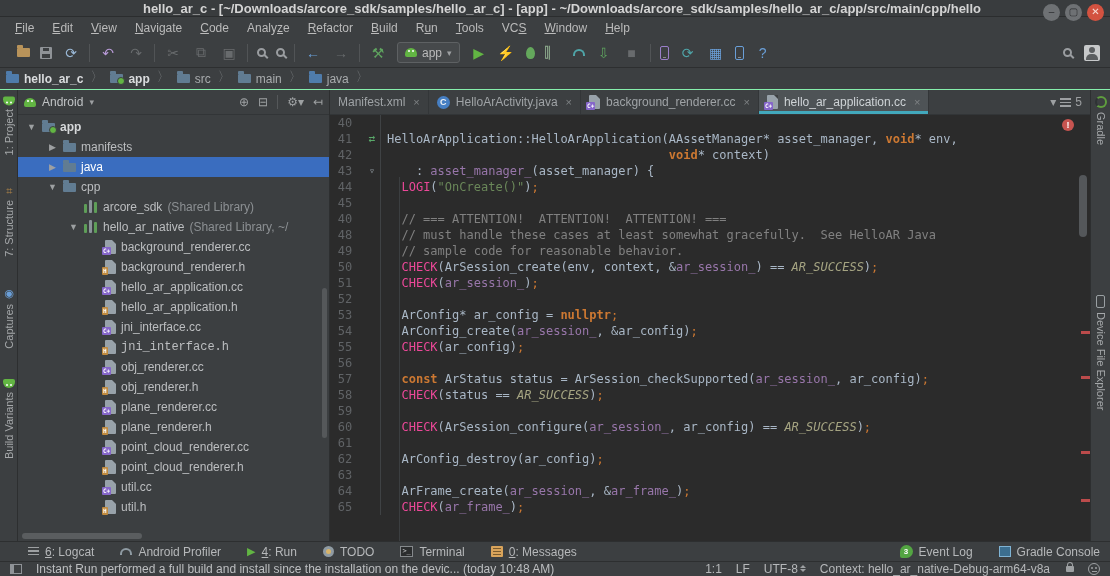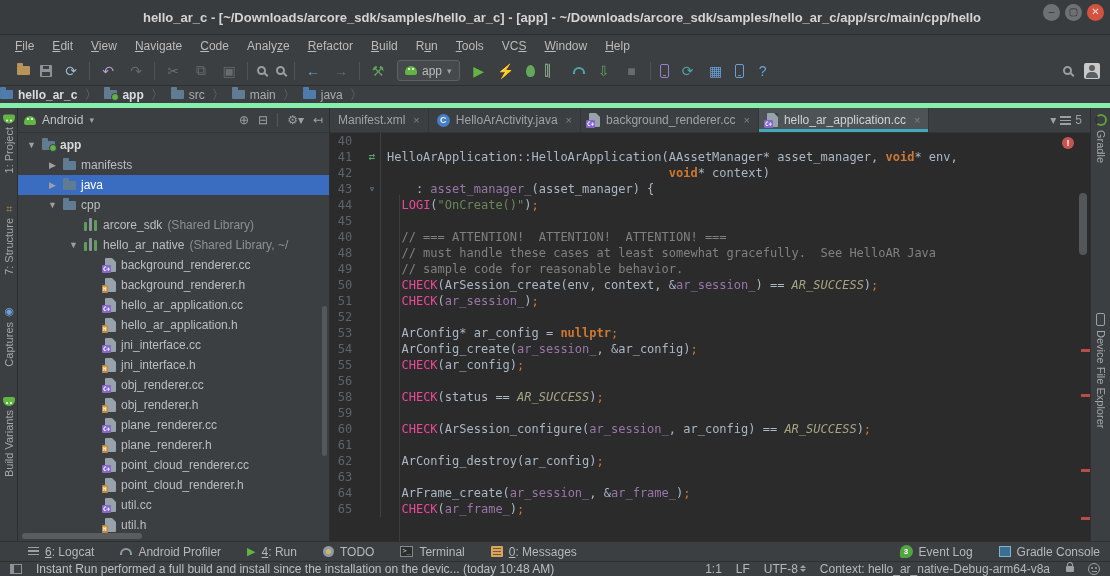--- a/index.html
+++ b/index.html
@@ -3,21 +3,21 @@
 <meta charset="utf-8">
 <style>
   * { margin:0; padding:0; box-sizing:border-box; }
   html,body { background:#202020; }
   #app {
     position:relative; width:1110px; height:576px; overflow:hidden;
     font-family:"Liberation Sans", sans-serif; font-size:12px; color:#bbbbbb;
     background:#3c3f41; display:flex; flex-direction:column;
   }
   
-  #titlebar { height:35px; background:#393c3e; border-bottom:1px solid #2b2d2e;
+  #titlebar { height:17px; background:#393c3e; border-bottom:1px solid #2b2d2e;
     display:flex; align-items:center; position:relative; }
   #title-text { flex:1; text-align:center; font-weight:bold; font-size:13px; color:#d4d4d4;
     white-space:nowrap; overflow:hidden; padding-left:14px; }
   #win-controls { position:absolute; right:6px; top:4px; display:flex; gap:5px; }
   .winbtn { width:17px; height:17px; border-radius:50%; background:#6e7174; color:#2c2e30;
     font-size:10px; line-height:16px; text-align:center; cursor:pointer; }
   .winbtn.close { background:#d35240; color:#f6dcd5; }
   
   #menubar { height:21px; background:#3c3f41; display:flex; align-items:center; padding-left:6px; }
   .menu-item { padding:2px 9px; color:#bbbbbb; cursor:default; }
@@ -31,22 +31,22 @@
     font-size:14px; color:#afb1b3; cursor:pointer; }
   .tico.dis { color:#686b6d; }
   #runcfg { display:flex; align-items:center; gap:5px; background:#46494b; border:1px solid #5e6163;
     border-radius:3px; height:21px; padding:0 7px; cursor:pointer; }
   #runcfg .caret { font-size:9px; color:#9da0a2; }
   #toolbar-right { margin-left:auto; display:flex; align-items:center; gap:12px; padding-right:10px; }
   .avatar { width:16px; height:16px; background:#c7c9ca; border-radius:2px; position:relative; }
   .avatar::before { content:''; position:absolute; top:2px; left:5px; width:6px; height:6px; border-radius:50%; background:#5b5e60; }
   .avatar::after { content:''; position:absolute; bottom:1px; left:2px; width:12px; height:6px; border-radius:5px 5px 0 0; background:#5b5e60; }
   
-  #navbar { height:22px; background:#3c3f41; border-bottom:5px solid #86efac;
-    display:flex; align-items:center; padding-left:0; }
+  #navbar { height:22px; background:#3c3f41; border-bottom:1px solid #86efac;
+    display:flex; padding-left:6px; }
   .crumb { display:flex; align-items:center; gap:5px; cursor:pointer; }
   .crumb .lbl { color:#a9acae; }
   .crumb.bold .lbl { color:#dadcde; font-weight:bold; }
   .crumb-sep { color:#6f7375; margin:0 7px; font-size:13px; }
   
   .fold { position:relative; width:13px; height:9px; border-radius:1px; background:#617c92; display:inline-block; }
   .fold::before { content:''; position:absolute; top:-3px; left:0; width:6px; height:3px;
     border-radius:1px 1px 0 0; background:inherit; }
   .fold.blue { background:#4f7cab; }
   .fold.gold { background:#b8935a; }
@@ -377,21 +377,21 @@
           <div class="trow" style="padding-left: 71px;">
             <span class="arrow"></span>
             <span class="file h" data-b="H"></span>
             <span>hello_ar_application.h</span>
           </div>
           <div class="trow" style="padding-left: 71px;">
             <span class="arrow"></span>
             <span class="file" data-b="C+"></span>
             <span>jni_interface.cc</span>
           </div>
-          <div class="trow" style="padding-left: 71px;">
+          <div class="trow" style="padding-left: 71px; font-family: Liberation Mono, monospace;">
             <span class="arrow"></span>
             <span class="file h" data-b="H"></span>
             <span>jni_interface.h</span>
           </div>
           <div class="trow" style="padding-left: 71px;">
             <span class="arrow"></span>
             <span class="file" data-b="C+"></span>
             <span>obj_renderer.cc</span>
           </div>
           <div class="trow" style="padding-left: 71px;">
@@ -473,20 +473,21 @@
             <div class="cl"><span class="ln">40</span><span class="gmark"></span><span class="ct"><span class="tok-c">  // === ATTENTION!  ATTENTION!  ATTENTION! ===</span></span></div>
             <div class="cl"><span class="ln">48</span><span class="gmark"></span><span class="ct"><span class="tok-c">  // must handle these cases at least somewhat gracefully.  See HelloAR Java</span></span></div>
             <div class="cl"><span class="ln">49</span><span class="gmark"></span><span class="ct"><span class="tok-c">  // sample code for reasonable behavior.</span></span></div>
             <div class="cl"><span class="ln">50</span><span class="gmark"></span><span class="ct"><span class="tok-d">  </span><span class="tok-m">CHECK</span><span class="tok-d">(ArSession_create(env, context, &amp;</span><span class="tok-f">ar_session_</span><span class="tok-d">) == </span><span class="tok-e">AR_SUCCESS</span><span class="tok-d">)</span><span class="tok-o">;</span></span></div>
             <div class="cl"><span class="ln">51</span><span class="gmark"></span><span class="ct"><span class="tok-d">  </span><span class="tok-m">CHECK</span><span class="tok-d">(</span><span class="tok-f">ar_session_</span><span class="tok-d">)</span><span class="tok-o">;</span></span></div>
             <div class="cl"><span class="ln">52</span><span class="gmark"></span><span class="ct"></span></div>
             <div class="cl"><span class="ln">53</span><span class="gmark"></span><span class="ct"><span class="tok-d">  ArConfig* ar_config = </span><span class="tok-k">nullptr</span><span class="tok-o">;</span></span></div>
             <div class="cl"><span class="ln">54</span><span class="gmark"></span><span class="ct"><span class="tok-d">  ArConfig_create(</span><span class="tok-f">ar_session_</span><span class="tok-d">, &amp;ar_config)</span><span class="tok-o">;</span></span></div>
             <div class="cl"><span class="ln">55</span><span class="gmark"></span><span class="ct"><span class="tok-d">  </span><span class="tok-m">CHECK</span><span class="tok-d">(ar_config)</span><span class="tok-o">;</span></span></div>
             <div class="cl"><span class="ln">56</span><span class="gmark"></span><span class="ct"></span></div>
+            <div class="cl"><span class="ln">57</span><span class="gmark"></span><span class="ct"><span class="tok-d">  </span><span class="tok-k">const</span><span class="tok-d"> ArStatus status = ArSession_checkSupported(</span><span class="tok-f">ar_session_</span><span class="tok-d">, ar_config)</span><span class="tok-o">;</span></span></div>
             <div class="cl"><span class="ln">58</span><span class="gmark"></span><span class="ct"><span class="tok-d">  </span><span class="tok-m">CHECK</span><span class="tok-d">(status == </span><span class="tok-e">AR_SUCCESS</span><span class="tok-d">)</span><span class="tok-o">;</span></span></div>
             <div class="cl"><span class="ln">59</span><span class="gmark"></span><span class="ct"></span></div>
             <div class="cl"><span class="ln">60</span><span class="gmark"></span><span class="ct"><span class="tok-d">  </span><span class="tok-m">CHECK</span><span class="tok-d">(ArSession_configure(</span><span class="tok-f">ar_session_</span><span class="tok-d">, ar_config) == </span><span class="tok-e">AR_SUCCESS</span><span class="tok-d">)</span><span class="tok-o">;</span></span></div>
             <div class="cl"><span class="ln">61</span><span class="gmark"></span><span class="ct"></span></div>
             <div class="cl"><span class="ln">62</span><span class="gmark"></span><span class="ct"><span class="tok-d">  ArConfig_destroy(ar_config)</span><span class="tok-o">;</span></span></div>
             <div class="cl"><span class="ln">63</span><span class="gmark"></span><span class="ct"></span></div>
             <div class="cl"><span class="ln">64</span><span class="gmark"></span><span class="ct"><span class="tok-d">  ArFrame_create(</span><span class="tok-f">ar_session_</span><span class="tok-d">, &amp;</span><span class="tok-f">ar_frame_</span><span class="tok-d">)</span><span class="tok-o">;</span></span></div>
             <div class="cl"><span class="ln">65</span><span class="gmark"></span><span class="ct"><span class="tok-d">  </span><span class="tok-m">CHECK</span><span class="tok-d">(</span><span class="tok-f">ar_frame_</span><span class="tok-d">)</span><span class="tok-o">;</span></span></div>
           </div>
         <div id="err-badge">!</div>

